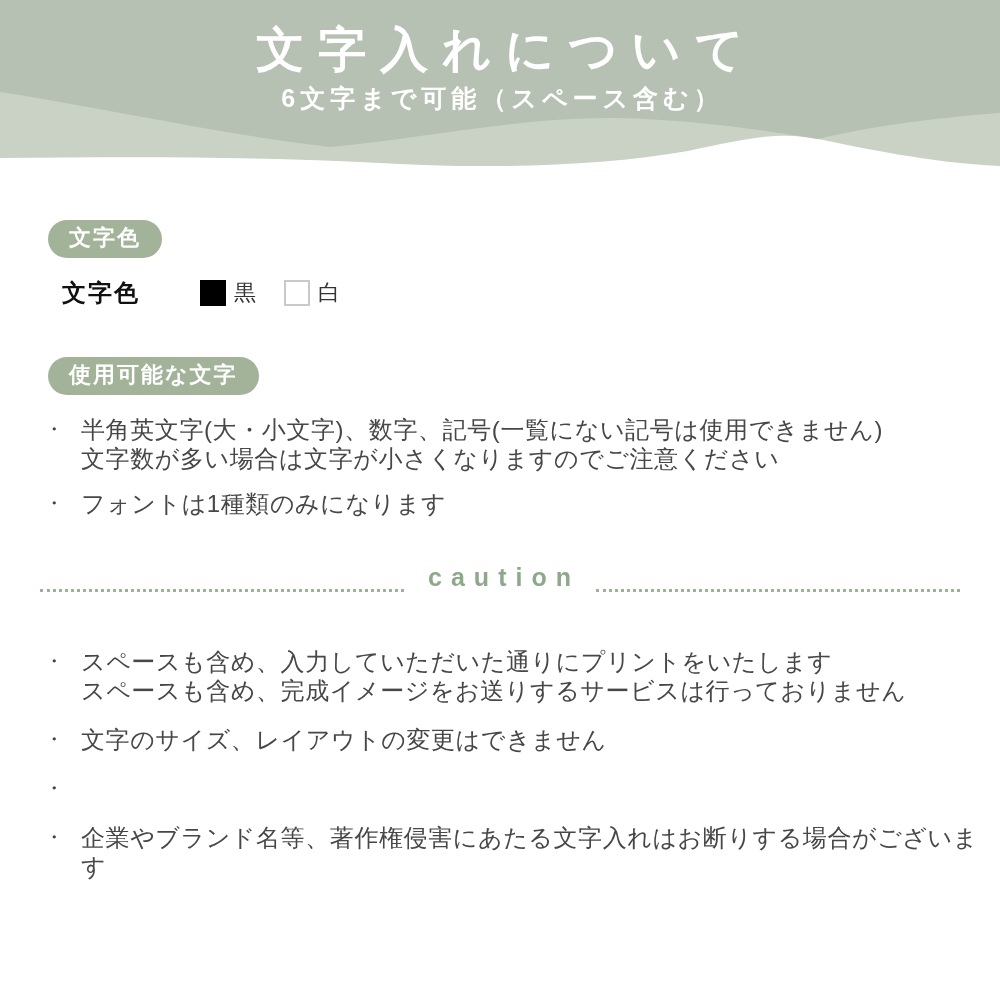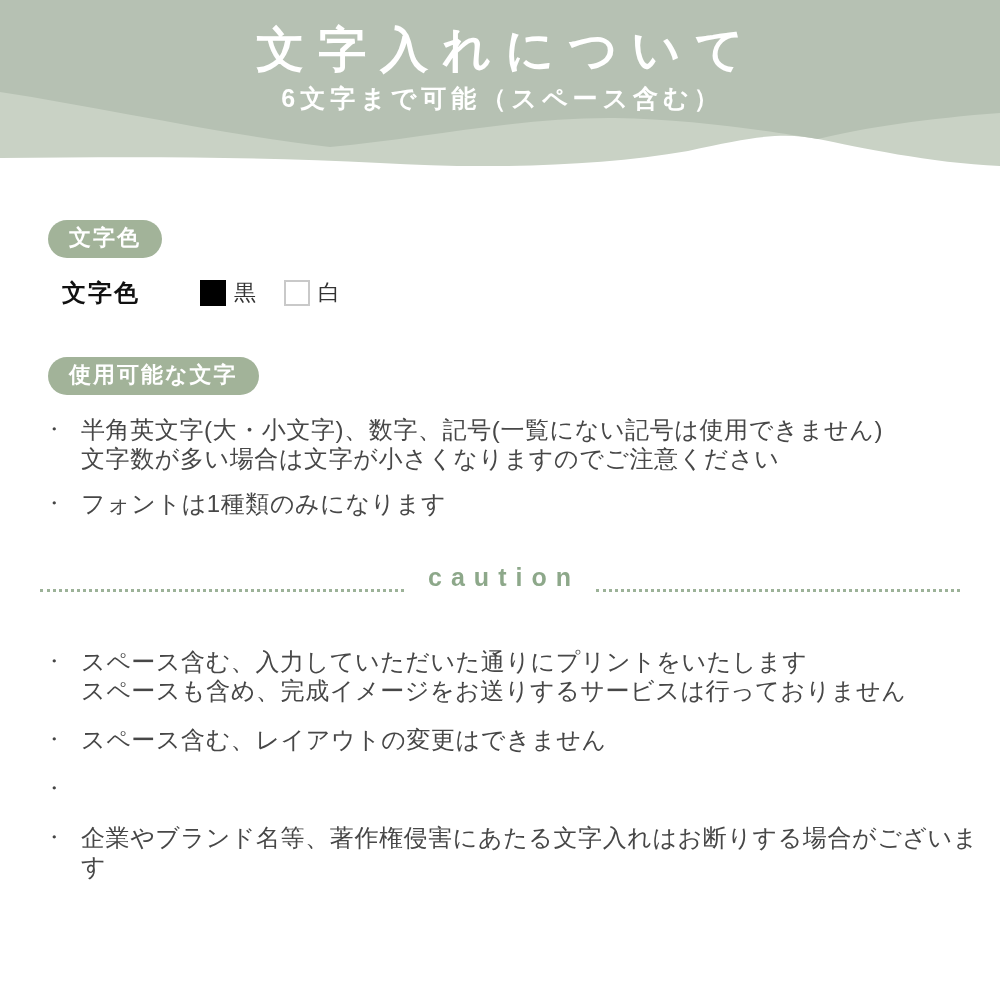--- a/index.html
+++ b/index.html
@@ -101,28 +101,28 @@
 <div class="caution-divider">
   <span class="caution-line"></span>
   <span class="caution-label">caution</span>
   <span class="caution-line"></span>
 </div>
 
 <div class="bullets bullets-caution">
   <div class="bullet-item">
     <span class="bullet-marker">・</span>
     <div class="bullet-lines">
-      <div>スペース含む、入力していただいた通りにプリントをいたします</div>
+      <div>スペースも含め、入力していただいた通りにプリントをいたします</div>
       <div>スペースも含め、完成イメージをお送りするサービスは行っておりません</div>
     </div>
   </div>
   <div class="bullet-item">
     <span class="bullet-marker">・</span>
     <div class="bullet-lines">
-      <div>スペース含む、レイアウトの変更はできません</div>
+      <div>文字のサイズ、レイアウトの変更はできません</div>
     </div>
   </div>
   <div class="bullet-item">
     <span class="bullet-marker">・</span>
   </div>
   <div class="bullet-item">
     <span class="bullet-marker">・</span>
     <div class="bullet-lines">
       <div>企業やブランド名等、著作権侵害にあたる文字入れはお断りする場合がございます</div>
     </div>

